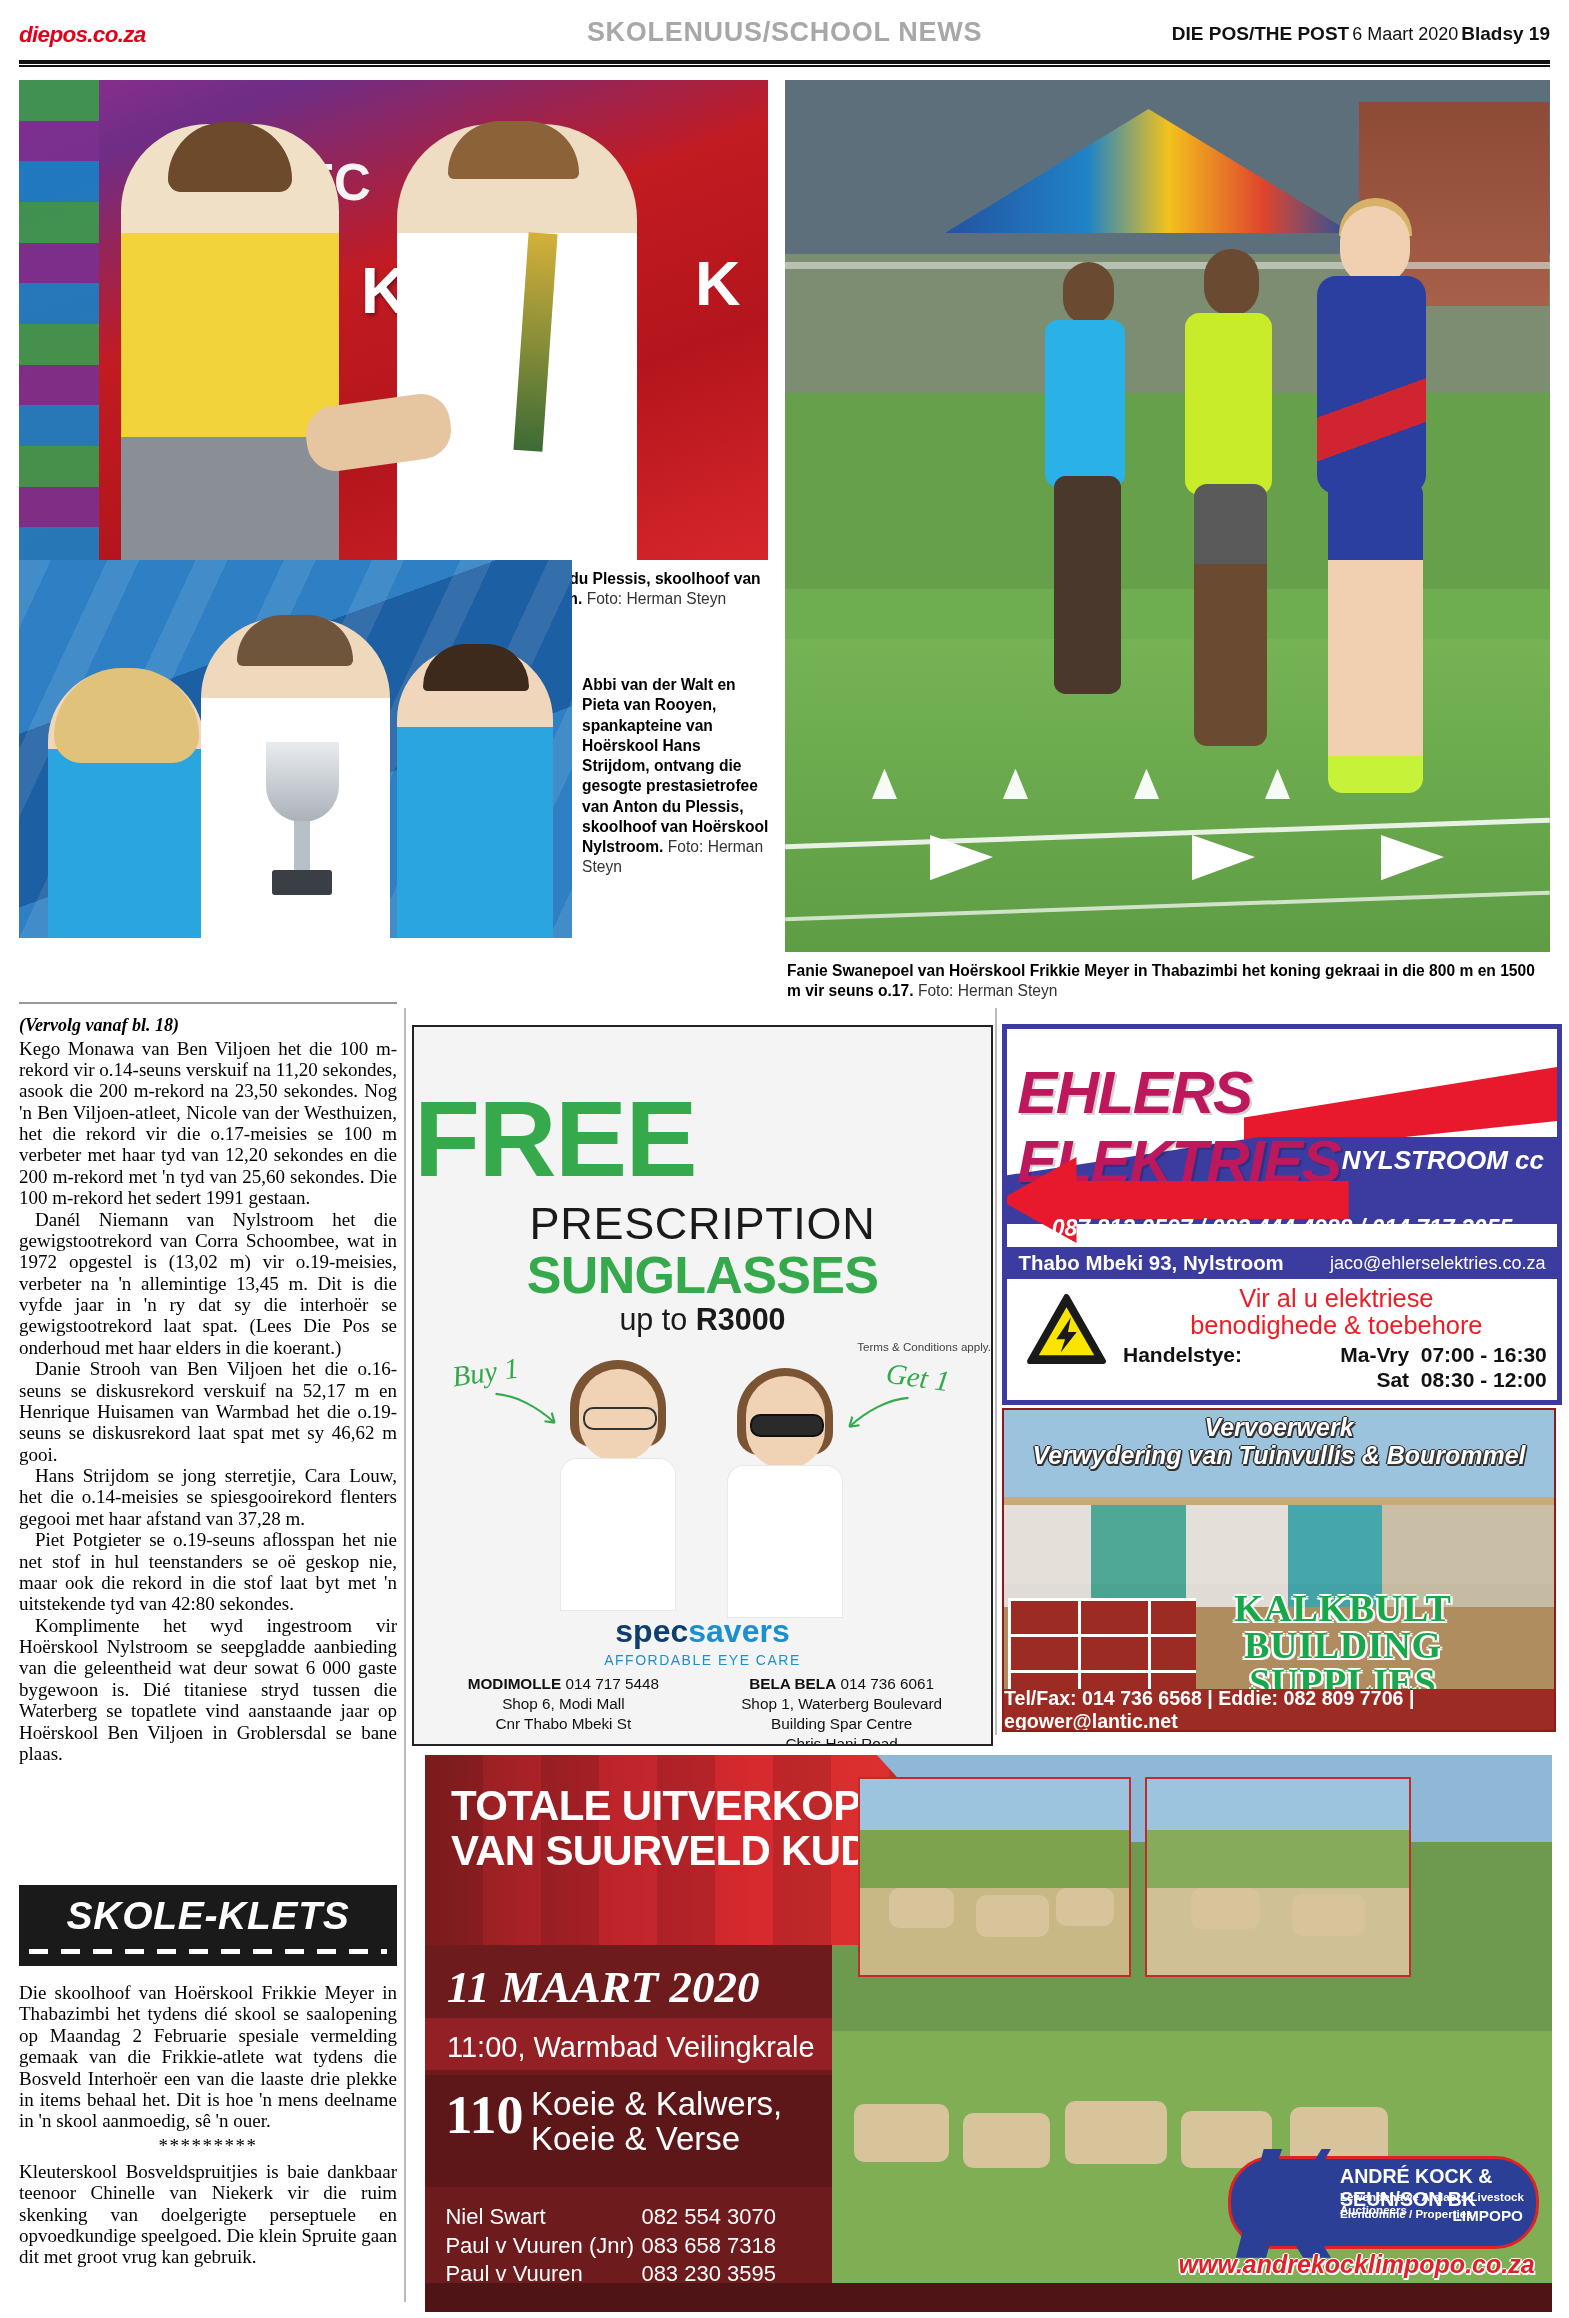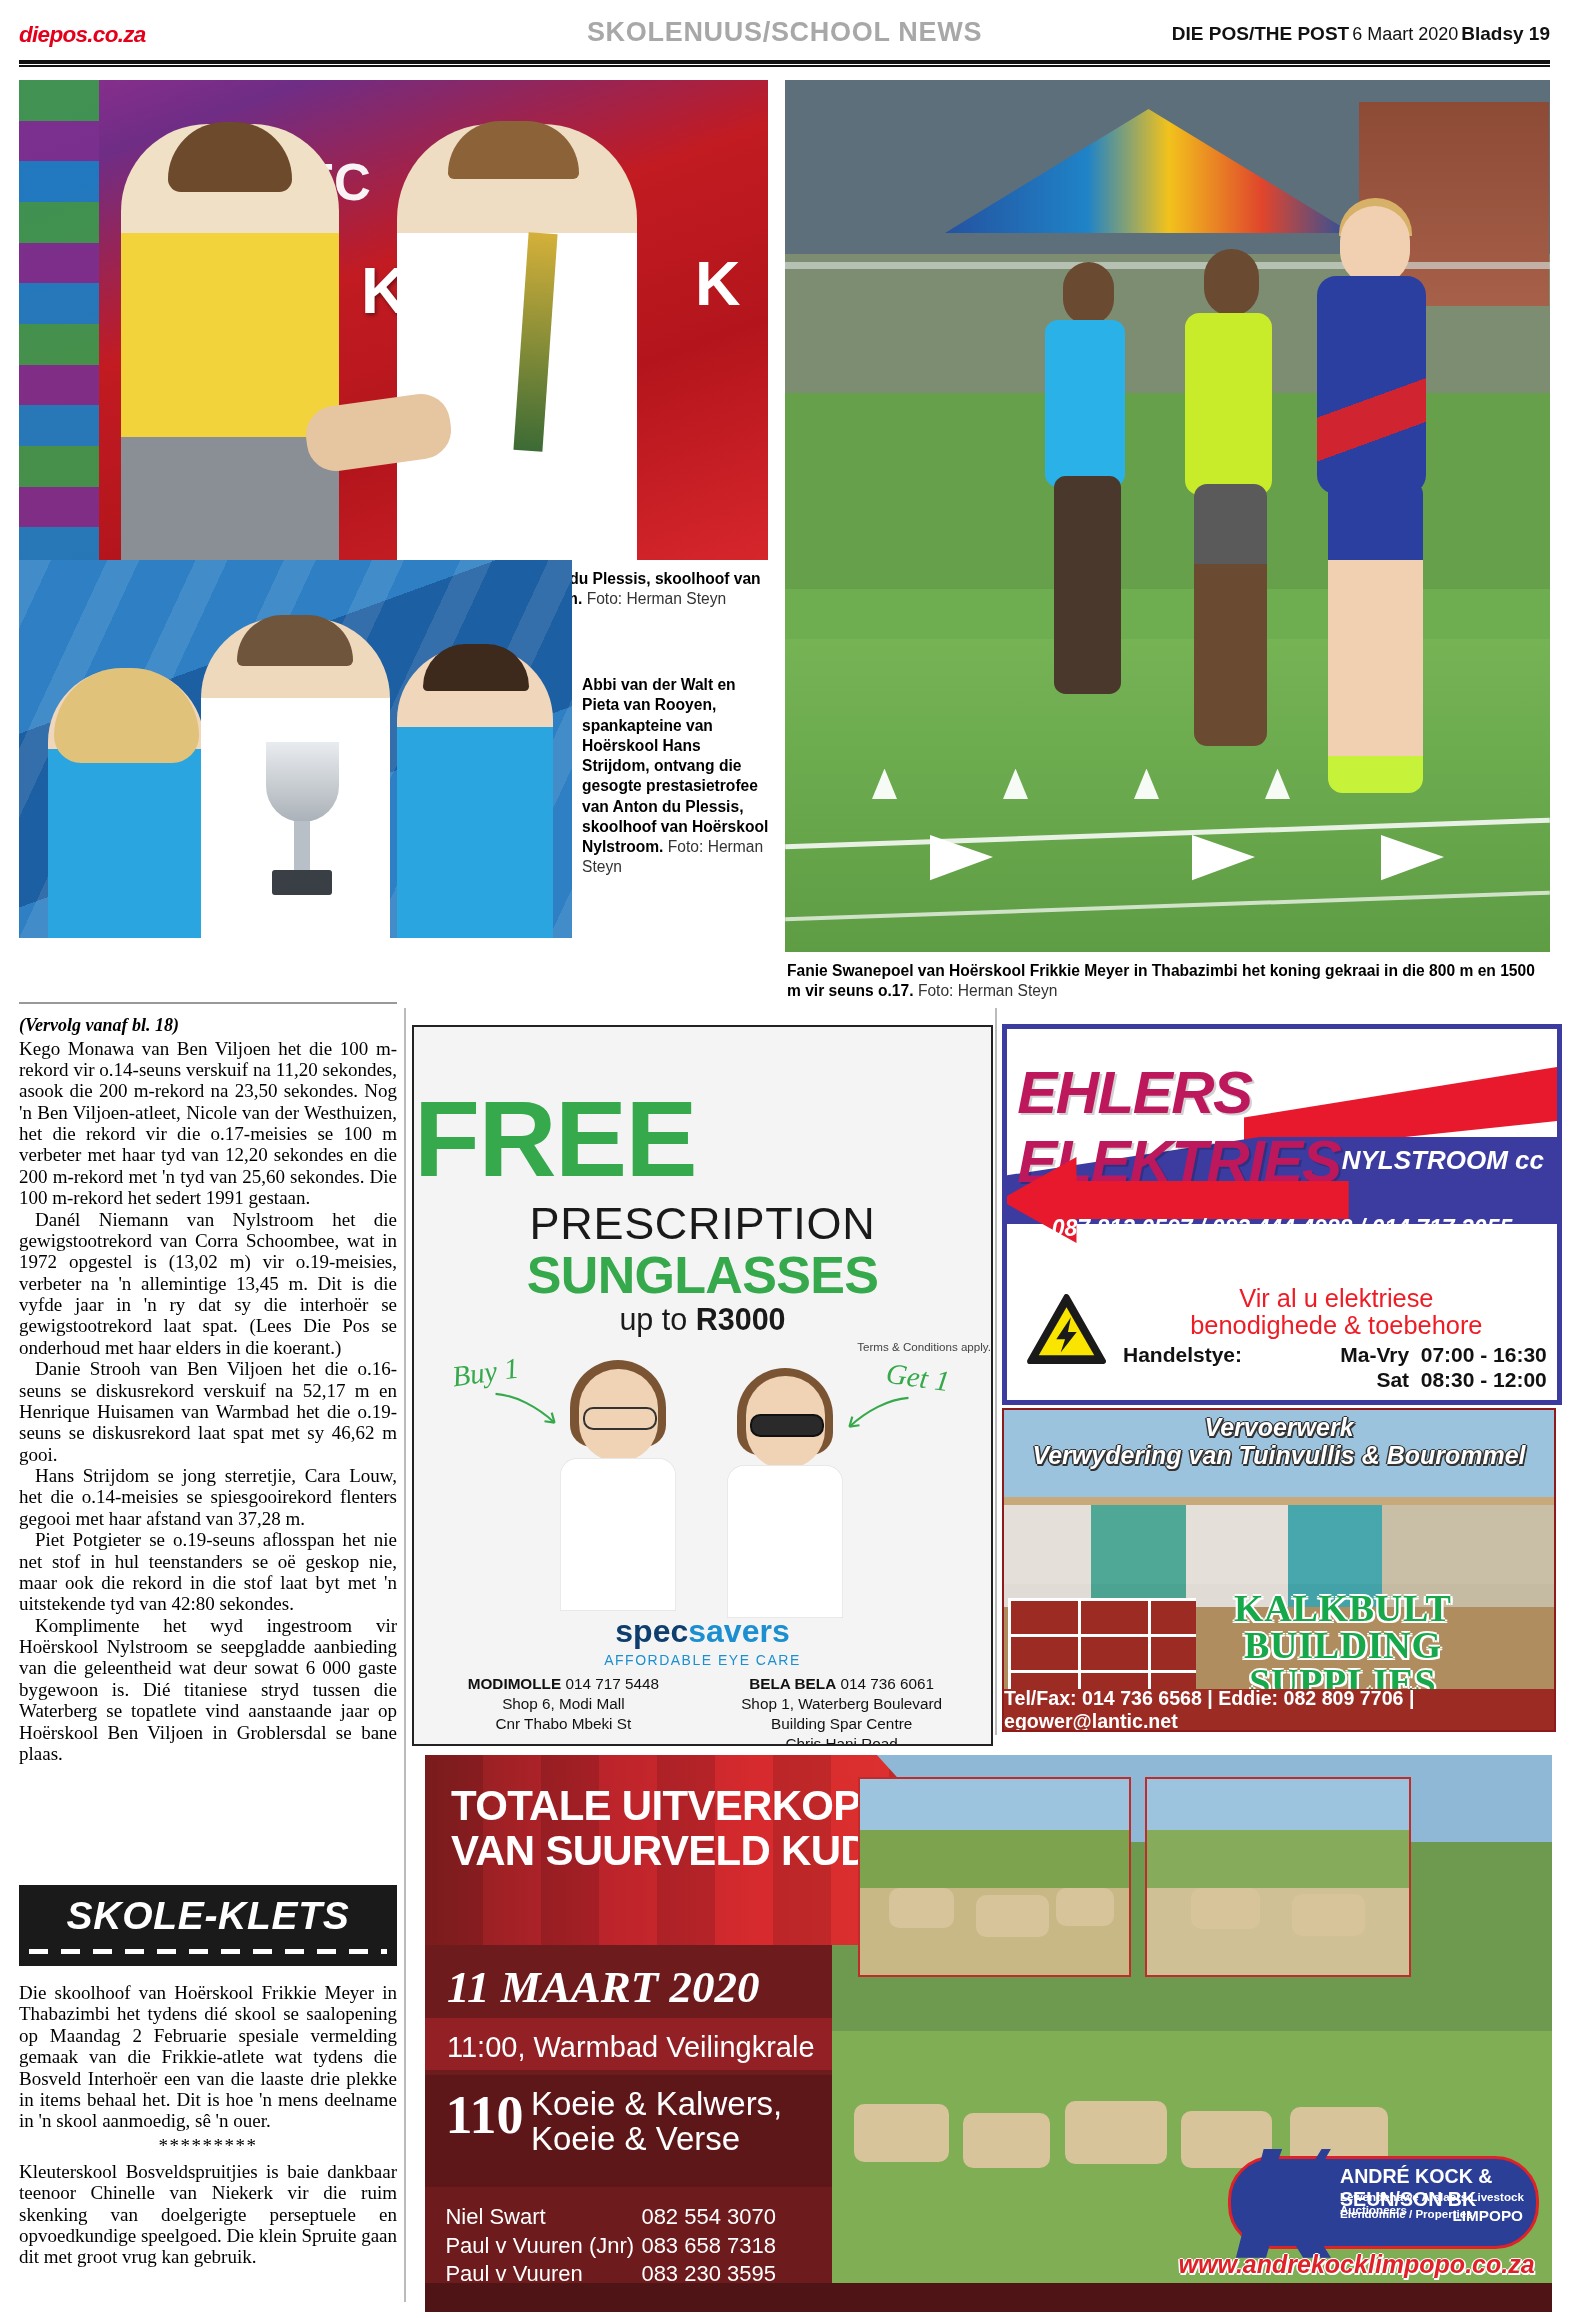--- a/index.html
+++ b/index.html
@@ -449,20 +449,24 @@
 
   <div class="ad-ehlers">
     <div class="eh-top">
       <div class="eh-redswoosh"></div>
       <div class="eh-bluebox"></div>
       <div class="eh-name">EHLERS ELEKTRIES</div>
       <div class="eh-nyl">NYLSTROOM cc</div>
       <div class="eh-arrow"></div>
       <div class="eh-phones">087 813 0597 / 082 444 4988 / 014 717 2055</div>
     </div>
+    <div class="eh-addr">
+      <div class="a">Thabo Mbeki 93, Nylstroom</div>
+      <div class="e">jaco@ehlerselektries.co.za</div>
+    </div>
     <svg class="eh-warn" viewBox="0 0 108 100">
       <path d="M54 4 L104 92 L4 92 Z" fill="#1a1a1a" stroke="#1a1a1a" stroke-width="8" stroke-linejoin="round"></path>
       <path d="M54 18 L92 84 L16 84 Z" fill="#f9e500"></path>
       <path d="M60 32 L40 62 L52 62 L46 80 L68 52 L56 52 Z" fill="#1a1a1a"></path>
     </svg>
     <div class="eh-tag">
       <div>Vir al u elektriese</div>
       <div>benodighede &amp; toebehore</div>
     </div>
     <div class="eh-hours">

